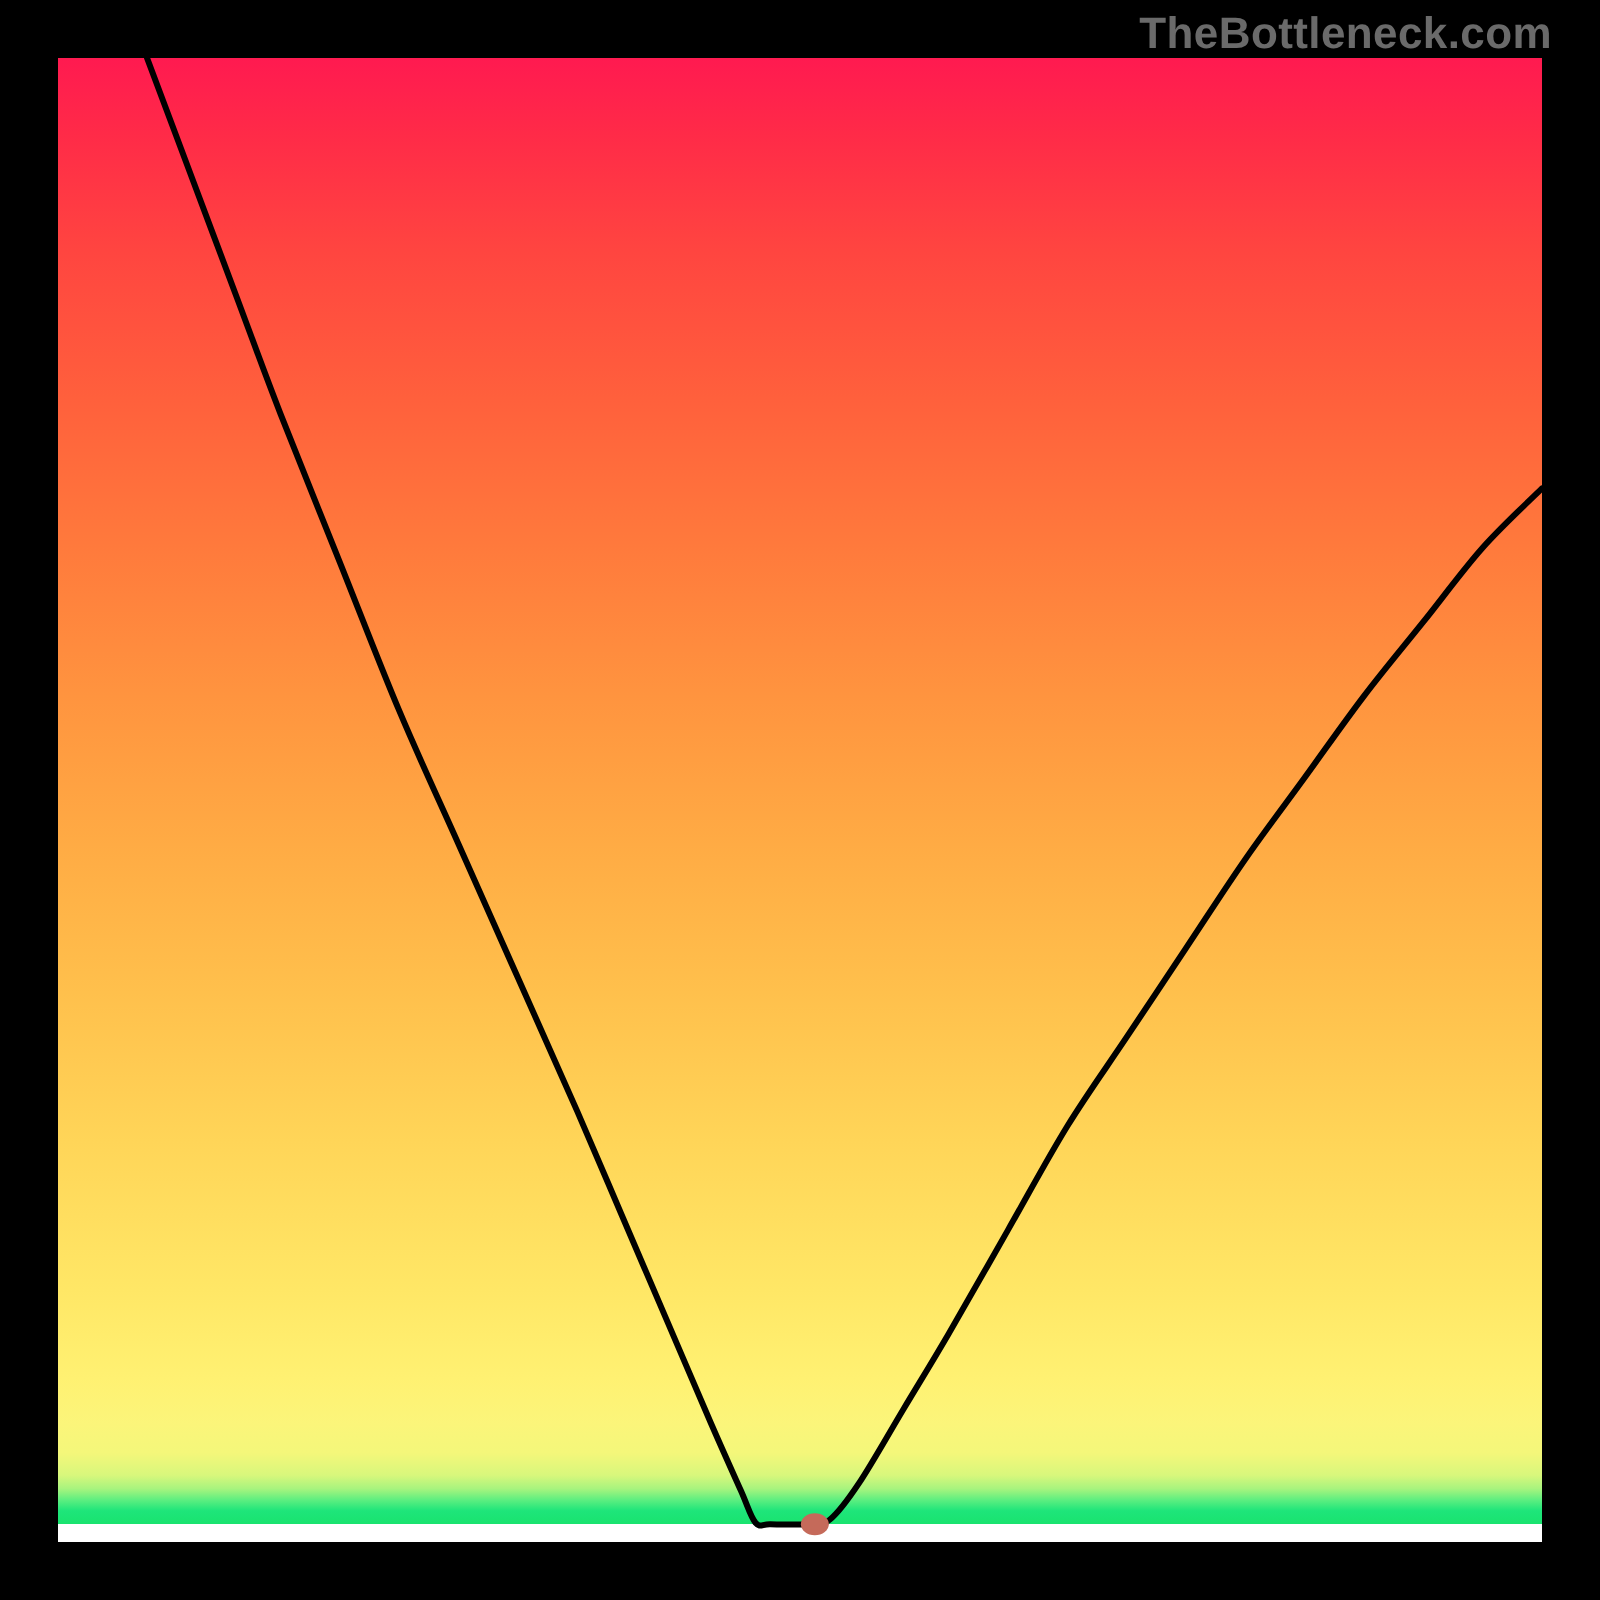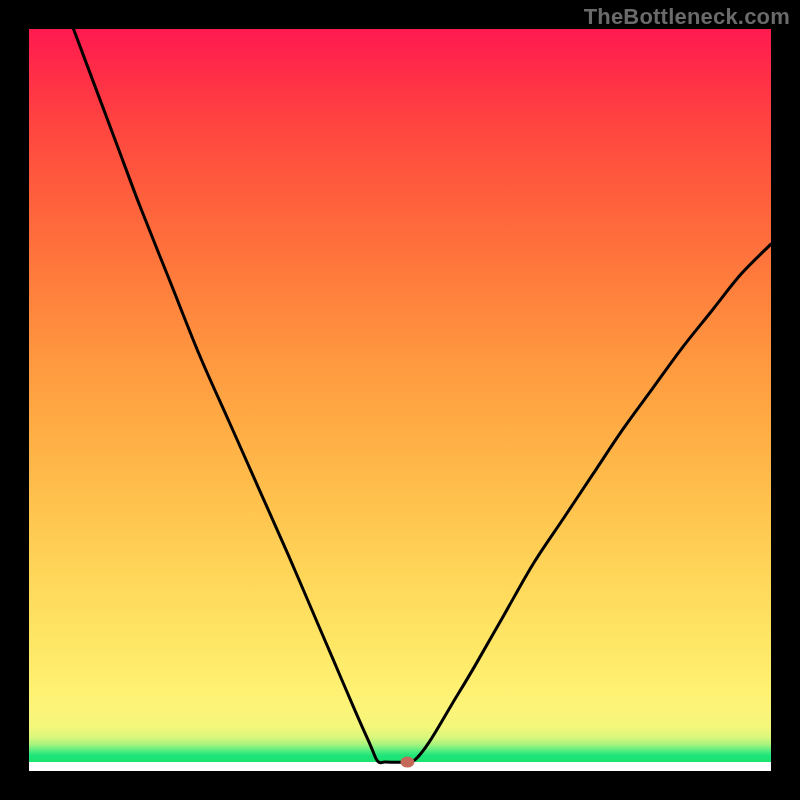--- a/index.html
+++ b/index.html
@@ -13,21 +13,21 @@
   }
   .frame {
     position: relative;
     width: 800px;
     height: 800px;
     background: #000;
   }
   .watermark {
     position: absolute;
     top: 4px;
-    right: 10px;
+    right: 24px;
     color: #6a6a6a;
     font-size: 22px;
     font-weight: 600;
     letter-spacing: 0.2px;
     z-index: 5;
     user-select: none;
   }
   .plot-area {
     position: absolute;
     left: 29px;

